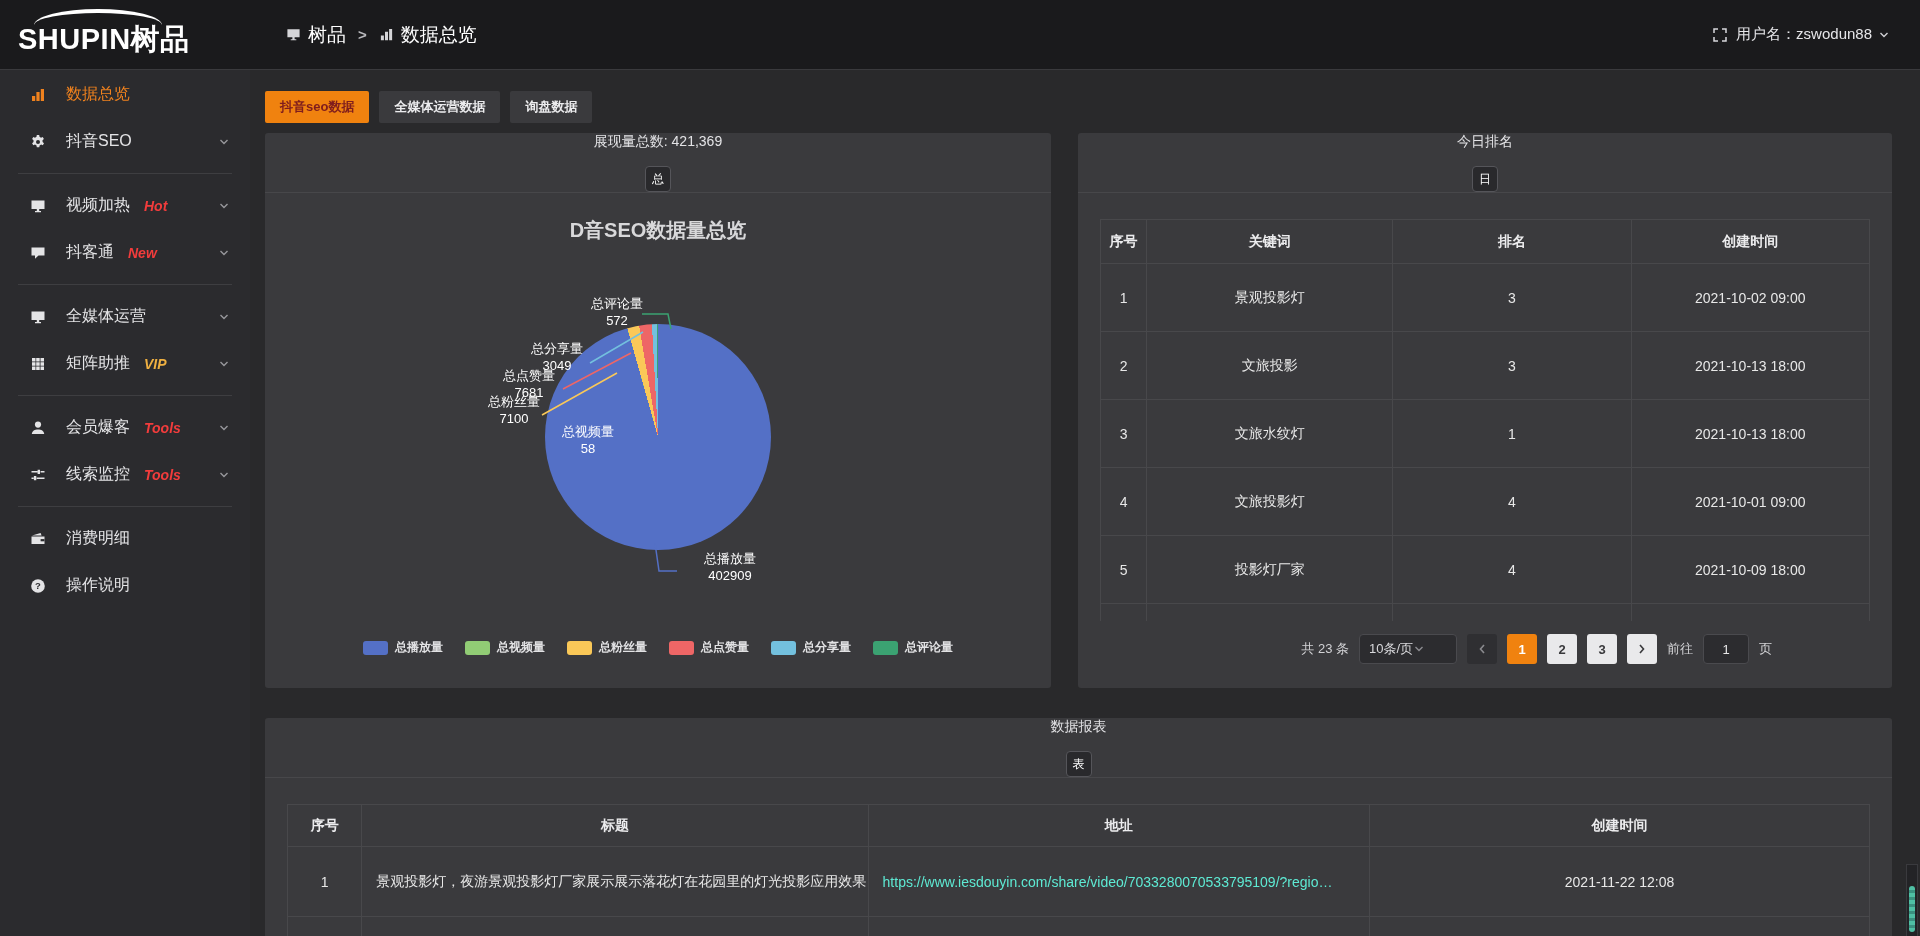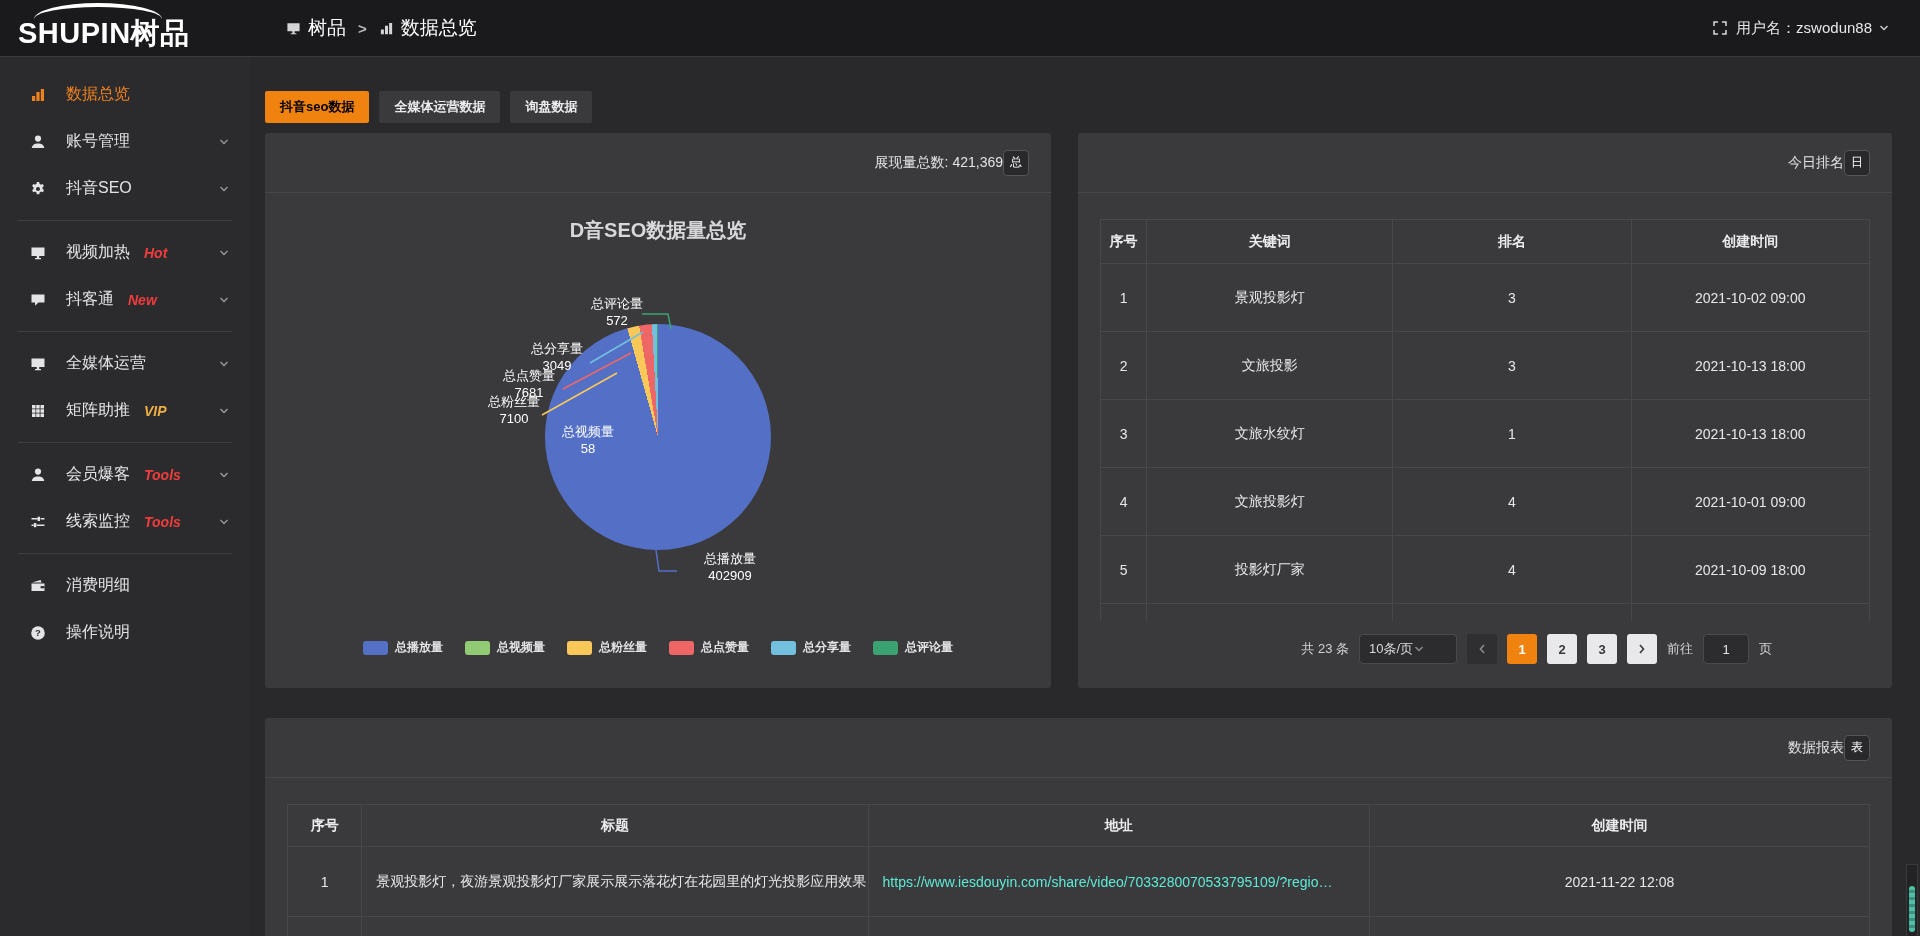--- a/index.html
+++ b/index.html
@@ -1,21 +1,21 @@
 <!DOCTYPE html>
 <html><head>
 <meta charset="utf-8">
 <style>
   * { margin:0; padding:0; box-sizing:border-box; }
   html,body { background:#161618; }
   body { font-family:"Liberation Sans","DejaVu Sans",sans-serif; }
   #app { position:relative; width:1920px; height:936px; background:#29292b; overflow:hidden; }
 
   
-  .header { position:absolute; top:0; left:0; right:0; height:57px; background:#1a1a1c;
+  .header { position:absolute; top:0; left:0; right:0; height:70px; background:#1a1a1c;
             border-bottom:1px solid #3a3a3d; display:flex; align-items:center; z-index:9;justify-content:flex-end; }
   .logo { position:relative; width:250px; height:57px; flex:0 0 250px; }
   .logo-arc { position:absolute; left:34px; top:3px; width:128px; height:16px;
               border-top:4px solid #fff; border-radius:50% 50% 0 0/100% 100% 0 0; }
   .logo-text { position:absolute; left:18px; top:14px; color:#fff; font-size:29px; font-weight:800;
                letter-spacing:.5px; white-space:nowrap; }
   .breadcrumb { display:flex; align-items:center; gap:9px; margin-left:36px; color:#fff; font-size:19px; }
   .crumb { display:flex; align-items:center; gap:7px; }
   .crumb .bc-ic { color:#d5d5d8; display:flex; }
   .bc-sep { color:#b9b9bd; font-size:15px; font-weight:bold; margin:0 3px; }
@@ -34,26 +34,26 @@
   .sb-label { white-space:nowrap; }
   .sb-badge { font-style:italic; font-weight:bold; font-size:14px; margin-left:14px; }
   .sb-chevron { margin-left:auto; color:#97979b; display:flex; }
   .sb-divider { height:1px; background:#3e3e41; margin:10px 18px; }
 
   
   .main { position:absolute; left:250px; top:57px; right:0; bottom:0; padding:34px 28px 0 15px; overflow:hidden; }
   .tabs { display:flex; gap:10px; margin-bottom:10px; }
   .tab { height:32px; padding:0 15px; display:flex; align-items:center; background:#3a3a3d; color:#ececee;
          font-size:13px; font-weight:bold; border-radius:2px; cursor:pointer; }
-  .tab.active { background:#f0820f; color:#000000; }
+  .tab.active { background:#f0820f; color:#7f1d1d; }
 
   .top-row { display:flex; gap:27px; }
   .panel { background:#3a3a3d; border-radius:3px; }
-  .panel-head { height:60px; display:flex; align-items:center; justify-content:flex-end;
-                padding:0 22px; border-bottom:1px solid #47474a; color:#e3e3e6; font-size:14px; }
+  .panel-head { height:60px; display:flex; align-items:center; justify-content:space-between;
+                padding:0 22px; border-bottom:1px solid #47474a; color:#e3e3e6; font-size:14px;flex-direction:column; }
   .mini-badge { width:26px; height:26px; background:#29292c; border:1px solid #55555a; border-radius:4px;
                 color:#fff; font-size:12px; display:flex; align-items:center; justify-content:center; cursor:pointer; }
 
   .panel-left { width:786px; height:555px; flex:0 0 786px; }
   .panel-right { flex:1; height:555px; position:relative; }
   .panel-bottom { margin-top:30px; height:300px; }
 
   
   .chart-body { position:relative; width:100%; height:494px; }
   .chart-title { position:absolute; top:24px; left:0; width:100%; text-align:center;
@@ -159,34 +159,20 @@
 
   <div class="sidebar">
     <div>
         <div class="sb-item active">
           <span class="sb-icon">
             <svg width="16" height="16" viewBox="0 0 16 16">
               <path fill="currentColor" d="M2 9h3.2v5H2zM6.4 5h3.2v9H6.4zM10.8 2H14v12h-3.2z"></path>
             </svg>
           </span>
           <span class="sb-label">数据总览</span>
-        </div>
-        <div class="sb-item">
-          <span class="sb-icon">
-            <svg width="16" height="16" viewBox="0 0 16 16">
-              <circle cx="8" cy="4.6" r="3.1" fill="currentColor"></circle>
-              <path fill="currentColor" d="M1.8 14c.3-3.2 2.9-4.6 6.2-4.6s5.9 1.4 6.2 4.6z"></path>
-            </svg>
-          </span>
-          <span class="sb-label">账号管理</span>
-          <span class="sb-chevron">
-            <svg width="12" height="12" viewBox="0 0 12 12">
-              <path fill="none" stroke="currentColor" stroke-width="1.4" d="M2.5 4l3.5 3.5L9.5 4"></path>
-            </svg>
-          </span>
         </div>
         <div class="sb-item">
           <span class="sb-icon">
             <svg width="16" height="16" viewBox="0 0 16 16">
               <path fill="currentColor" d="M6.8 1h2.4l.3 1.8 1.5.9 1.7-.8 1.2 2.1-1.4 1.2.1 1.8 1.4 1.2-1.2 2.1-1.7-.8-1.5.9-.3 1.8H6.8l-.3-1.8-1.5-.9-1.7.8-1.2-2.1 1.4-1.2V6.2L2.1 5l1.2-2.1 1.7.8 1.5-.9z"></path>
               <circle cx="8" cy="8" r="2" fill="#2b2b2e"></circle>
             </svg>
           </span>
           <span class="sb-label">抖音SEO</span>
           <span class="sb-chevron">

